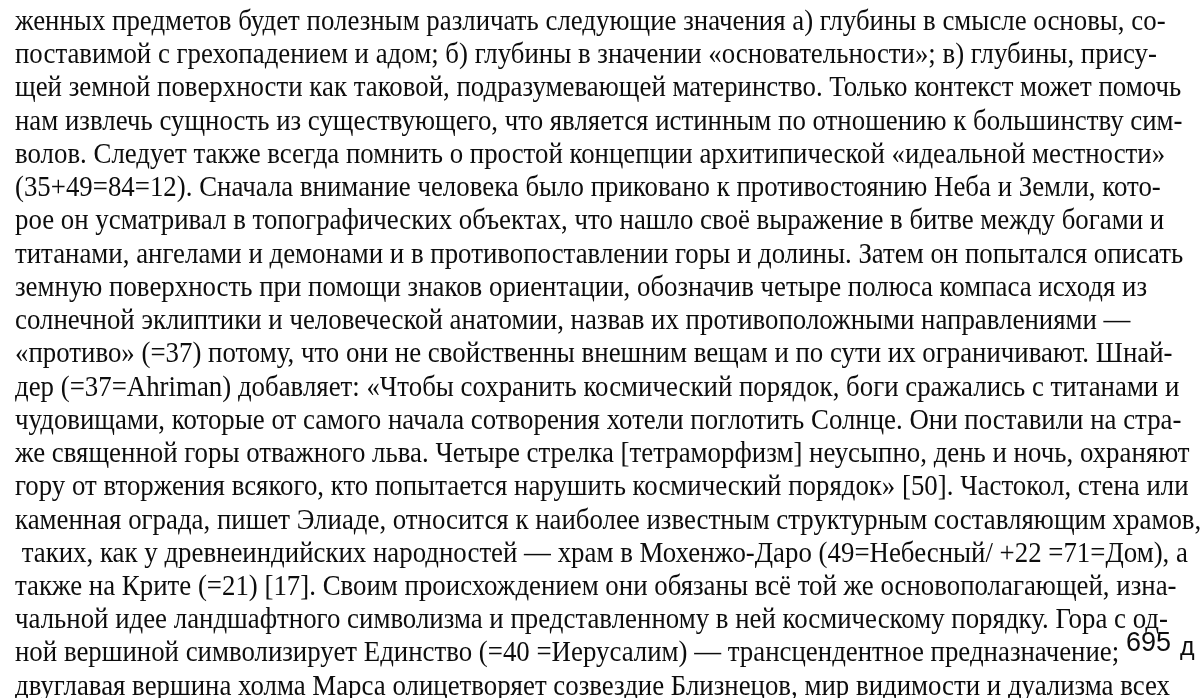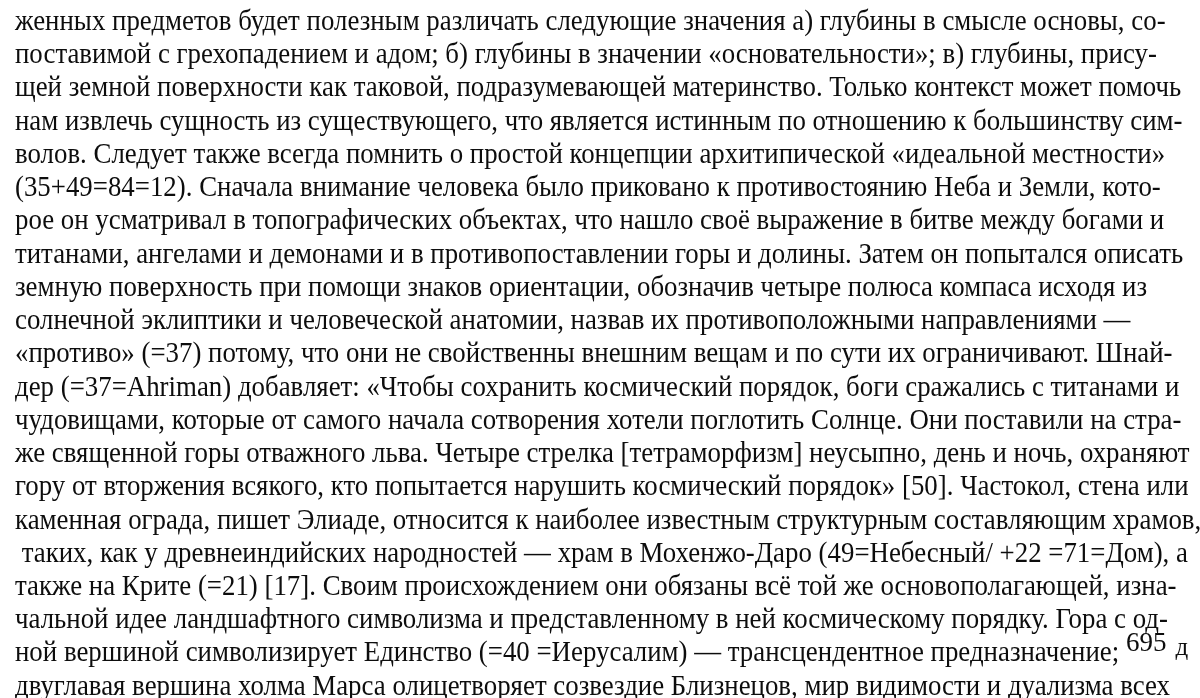--- a/index.html
+++ b/index.html
@@ -32,21 +32,21 @@
   }
   .text-line {
     height: 33.24px;
     white-space: pre;
     text-align: left;
   }
   .page-note {
     position: absolute;
     left: 1126px;
     top: 629px;
-    font-family: Liberation Serif, serif;
+    font-family: Liberation Sans, sans-serif;
     font-size: 27px;
     line-height: 27px;
     color: #0d0d0d;
     white-space: nowrap;
   }
   .page-note .note-suffix {
     display: inline-block;
     margin-left: 9px;
     position: relative;
     top: 4px;

